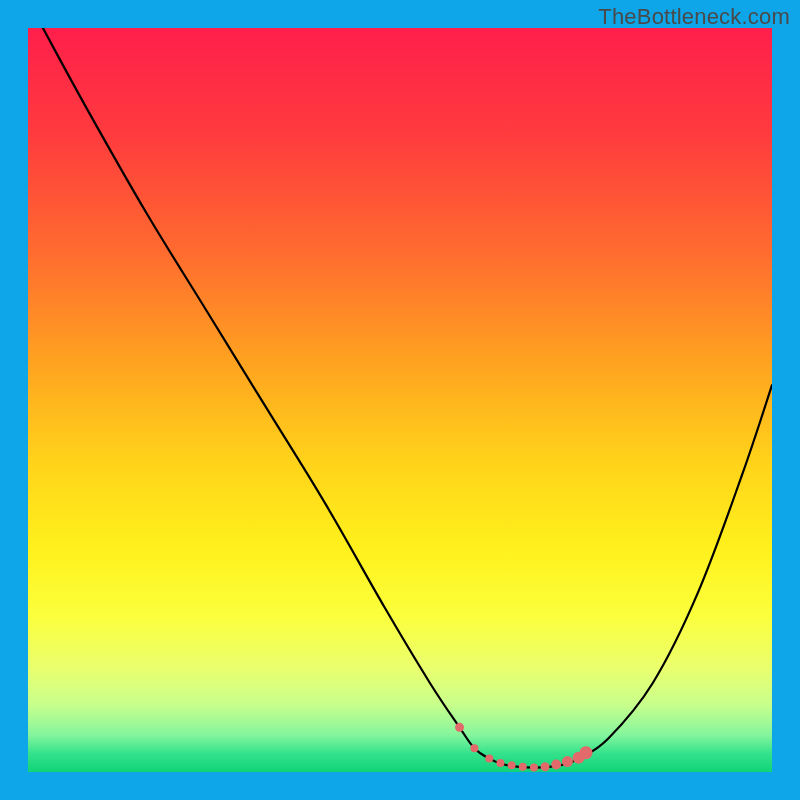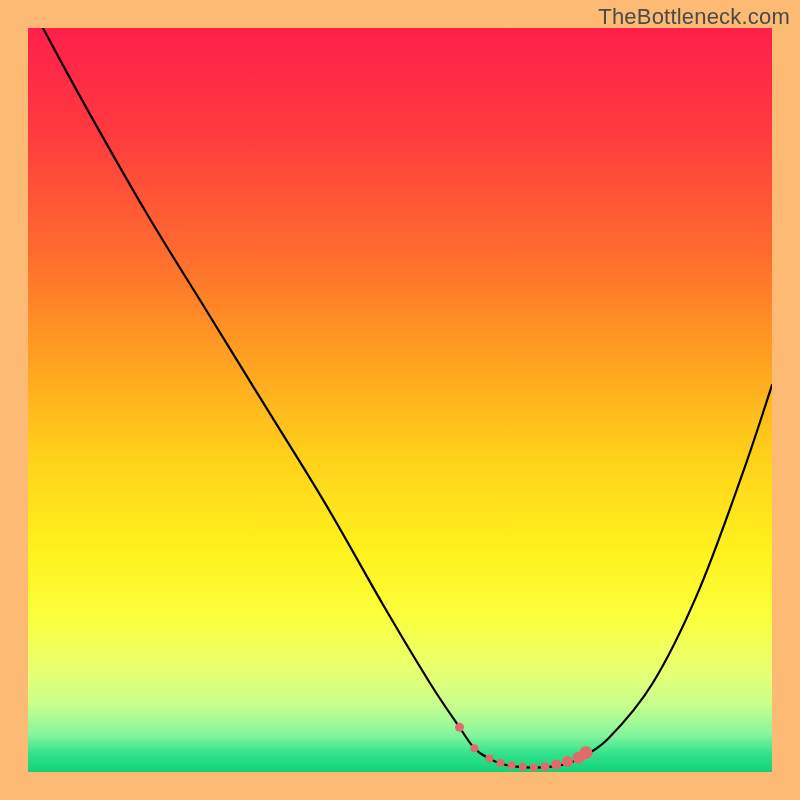--- a/index.html
+++ b/index.html
@@ -8,21 +8,21 @@
     width: 800px;
     height: 800px;
     background: #000;
     overflow: hidden;
     font-family: Arial, Helvetica, sans-serif;
   }
   .frame {
     position: relative;
     width: 800px;
     height: 800px;
-    background: #fdba74;
+    background: #0ea5e9;
   }
   .watermark {
     position: absolute;
     top: 4px;
     right: 10px;
     color: #4a4a4a;
     font-size: 22px;
     font-weight: 500;
     letter-spacing: 0.2px;
     z-index: 20;

